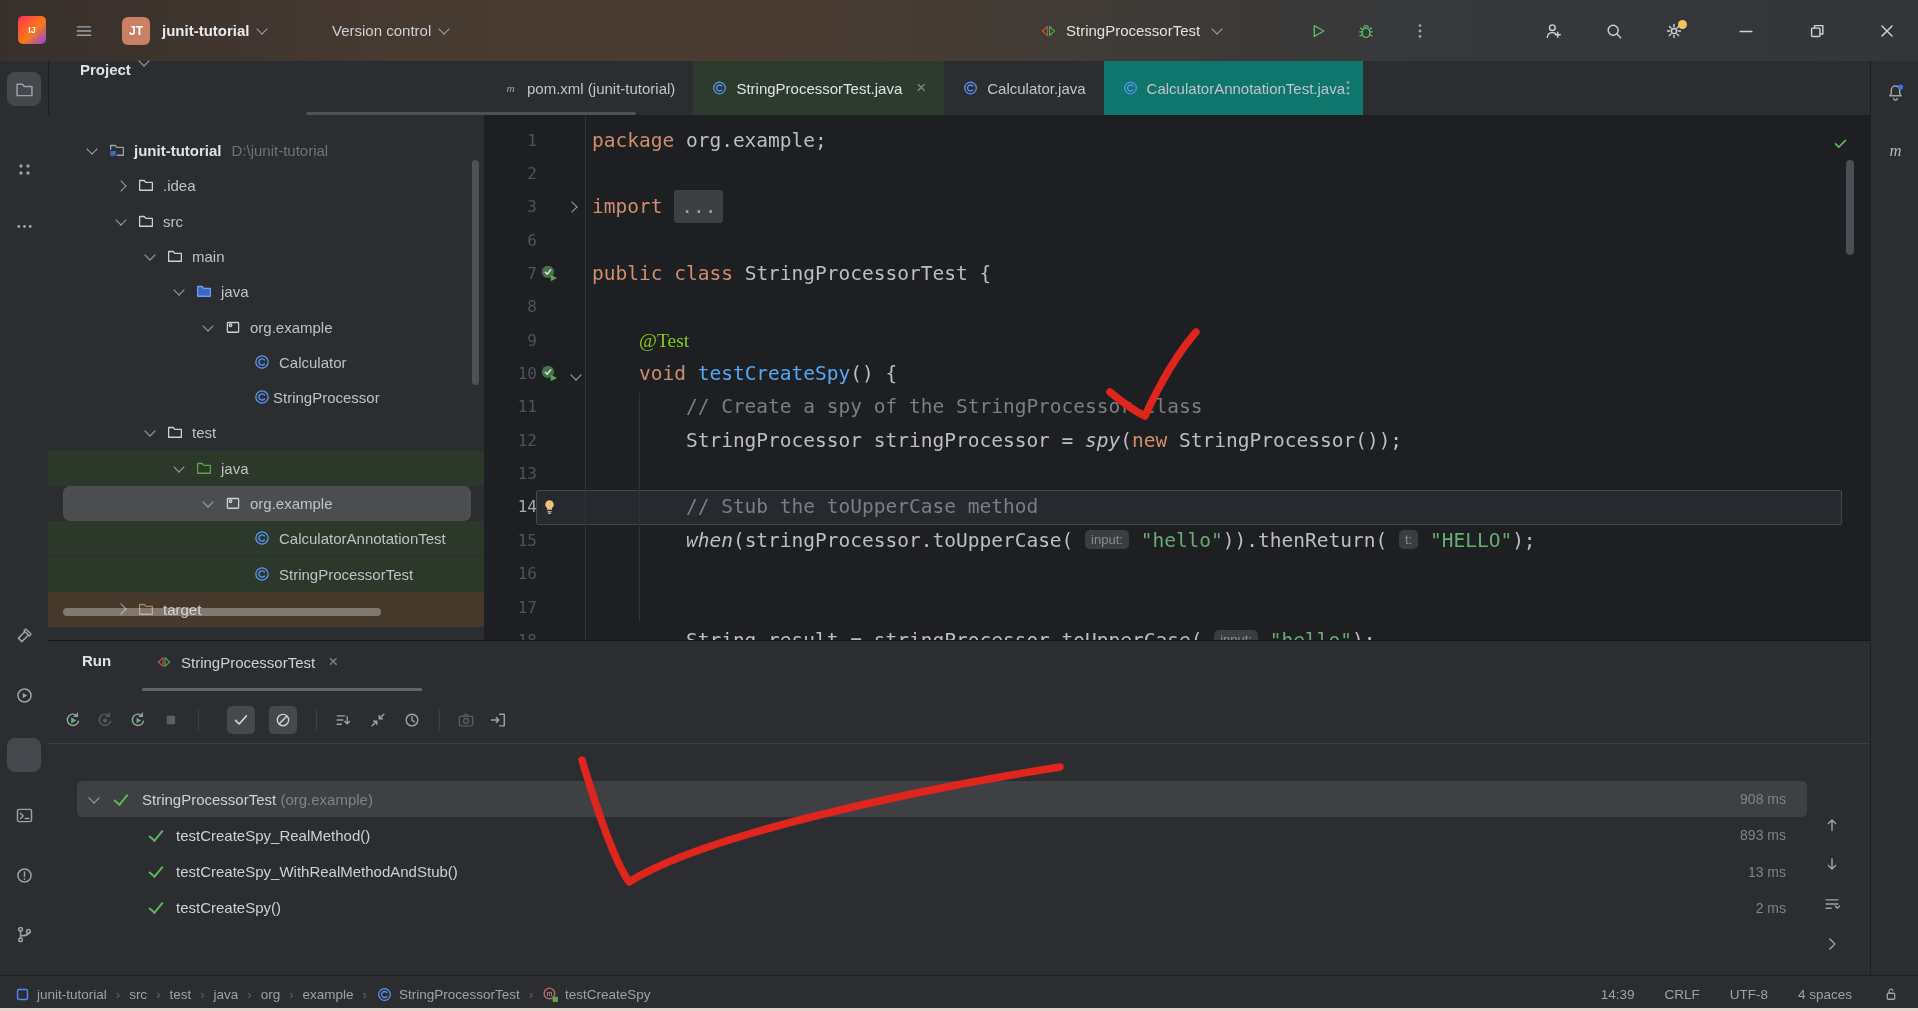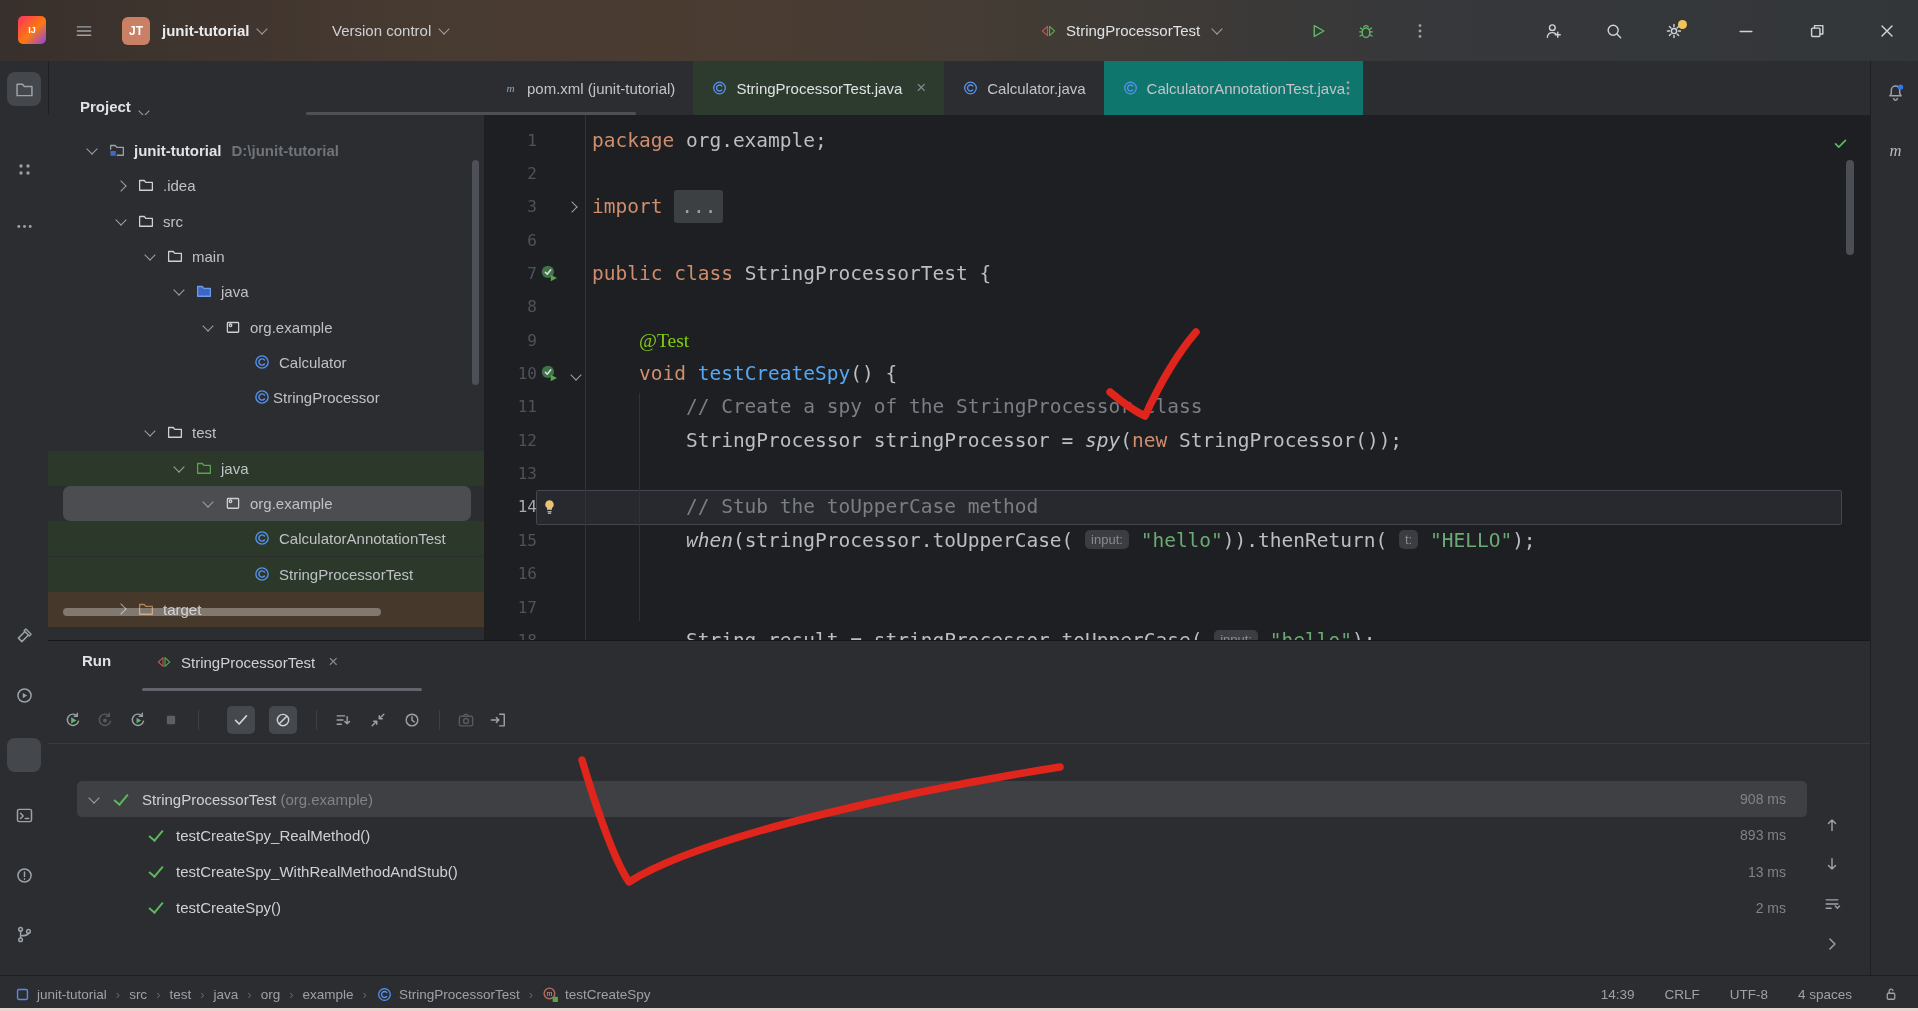--- a/index.html
+++ b/index.html
@@ -25,21 +25,21 @@
     display:flex;align-items:center;justify-content:center;font-weight:bold;font-size:12px;color:#fff;}
   .tbar-label{color:#e8eaed;font-weight:600;}
   .tbar-label2{color:#ced0d6;}
   .chev-dn{display:inline-block;width:7px;height:7px;border:solid #9da2a9;border-width:0 1.6px 1.6px 0;
     transform:rotate(45deg);margin-left:9px;margin-top:-4px;}
   #run-widget-label{color:#dfe1e5;}
   .yellow-dot{position:absolute;width:9px;height:9px;border-radius:50%;background:#f2c55c;right:-2px;top:-3px;}
 
   
   #row2{left:0;top:61px;width:1918px;height:54px;background:#2b2d30;border-bottom:1px solid #1e1f22;}
-  #proj-header{position:absolute;left:80px;top:0;height:54px;display:flex;align-items:flex-end;font-weight:600;color:#dfe1e5;}
+  #proj-header{position:absolute;left:80px;top:0;height:54px;display:flex;align-items:flex-start;font-weight:600;color:#dfe1e5;}
   #tabbar{position:absolute;left:484px;top:0;width:1386px;height:54px;display:flex;}
   .tab{position:relative;height:54px;display:flex;align-items:center;padding:0 18px;gap:8px;color:#c2c4ca;cursor:default;}
   .tab.t-active{background:#2d3b2e;color:#dfe1e5;}
   .tab.t-test{background:#0f766e;}
   .tab .close{color:#87898e;font-size:17px;margin-left:6px;}
   #tab-scroll-thumb{position:absolute;left:306px;top:51px;width:330px;height:3px;background:#4d5156;border-radius:2px;}
   #tab-more{position:absolute;left:1338px;top:17px;}
 
   
   #lstripe{left:0;top:61px;width:48px;height:914px;background:#2b2d30;border-right:1px solid #1e1f22;}
@@ -57,21 +57,21 @@
   .trow.r-green .rowbg{background:#2c3829;}
   .trow.r-excl .rowbg{background:#46392b;}
   .trow.r-sel .rowbg{left:15px;width:408px;background:#4b4d50;border-radius:7px;}
   .tchev{position:absolute;width:7px;height:7px;border:solid #9da2a9;border-width:0 1.6px 1.6px 0;}
   .tchev.d{transform:rotate(45deg);margin-top:-3px;}
   .tchev.r{transform:rotate(-45deg);}
   .ticon{position:absolute;width:18px;height:18px;margin-top:-1px;}
   .ticon svg{width:18px;height:18px;}
   .tlabel{position:absolute;white-space:nowrap;color:#bfc1c7;}
   .tlabel.bold{font-weight:700;color:#dfe1e5;}
-  .thint{color:#6f737a;margin-left:10px;font-weight:700;}
+  .thint{color:#6f737a;margin-left:10px;font-weight:400;}
   #proj-vscroll{position:absolute;left:424px;top:45px;width:7px;height:225px;background:#4d5056;border-radius:4px;}
   #proj-hscroll{position:absolute;left:15px;top:493px;width:318px;height:8px;background:rgba(255,255,255,.32);border-radius:4px;}
 
   
   #editor{left:484px;top:115px;width:1386px;height:525px;background:#1e1f22;overflow:hidden;}
   #gutter-line{position:absolute;left:101px;top:0;width:1px;height:525px;background:#303338;}
   #indent-guide{position:absolute;left:155px;top:278px;width:1px;height:228px;background:#2f3237;}
   .cline{position:absolute;left:0;width:1386px;height:33px;}
   .lnum{position:absolute;left:0;top:0;width:53px;text-align:right;color:#4e535b;
     font-family:"DejaVu Sans Mono",monospace;font-size:16px;line-height:33px;}

